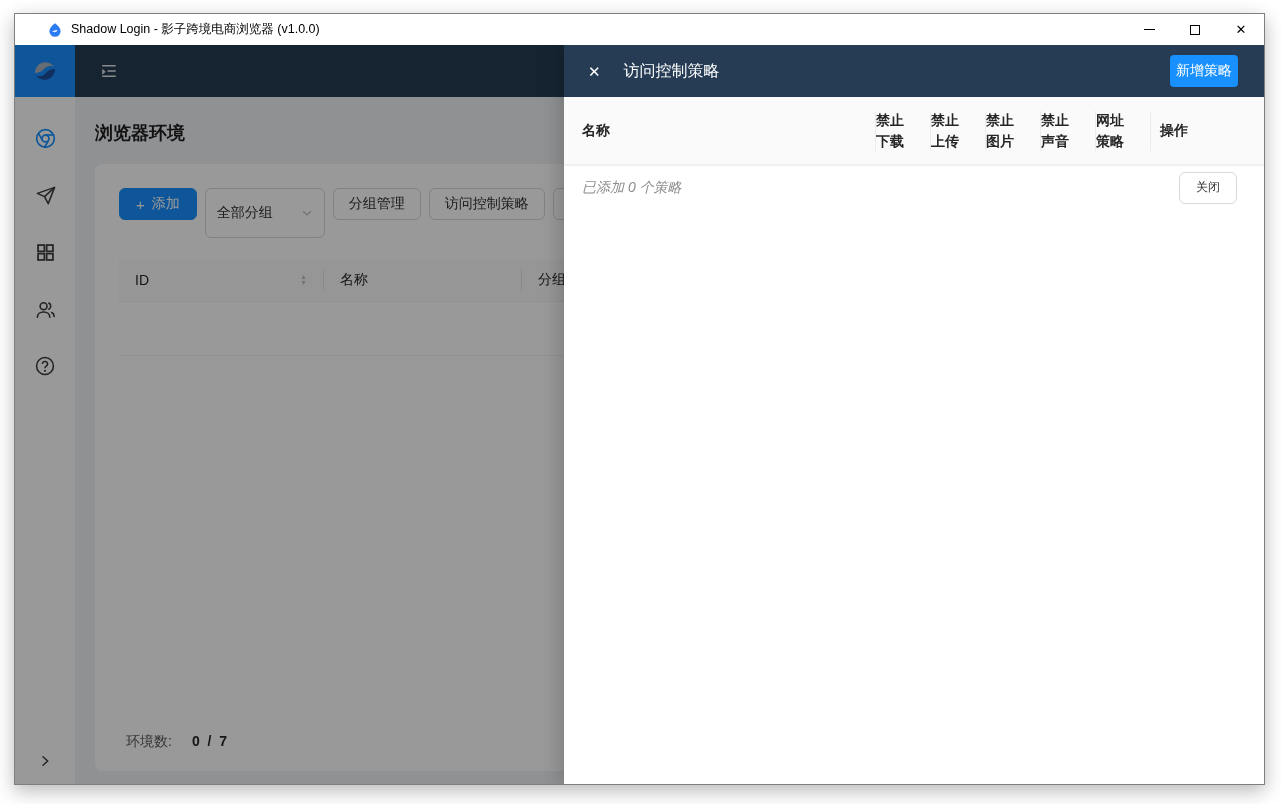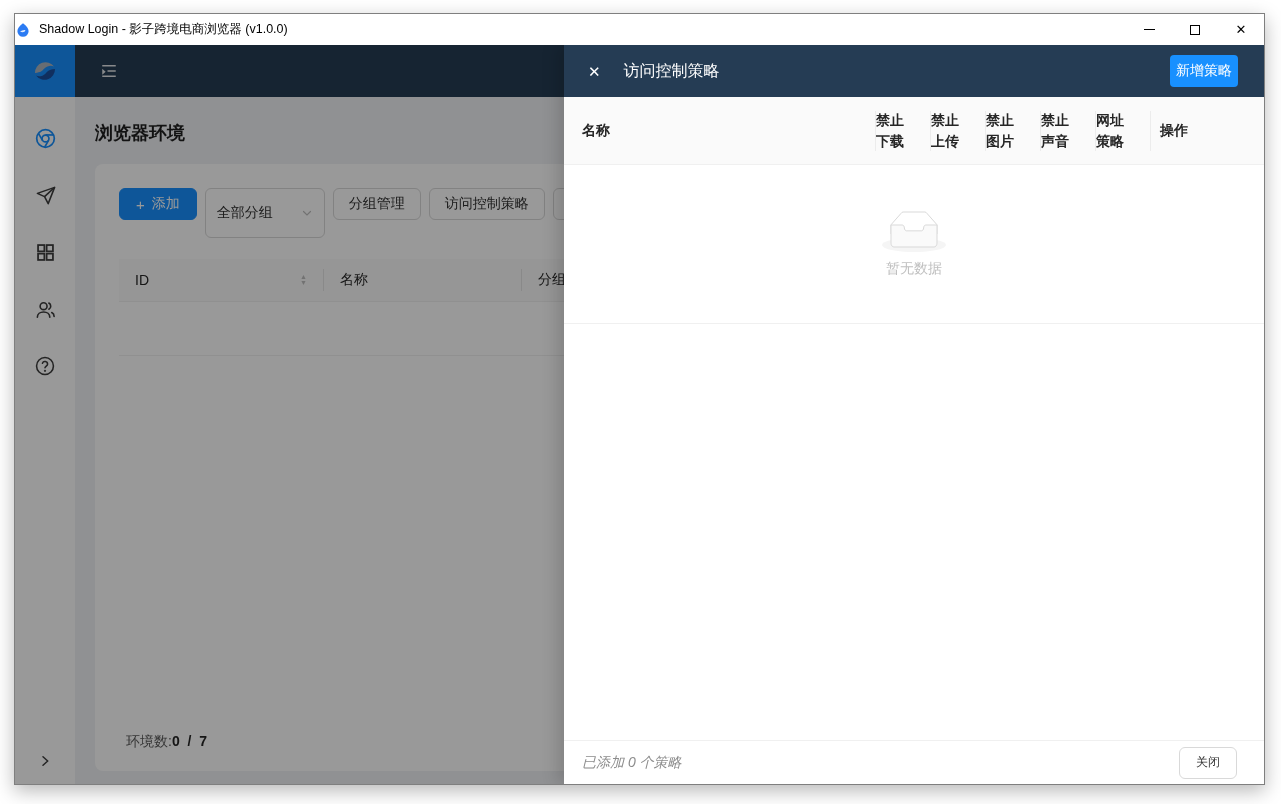--- a/index.html
+++ b/index.html
@@ -4,21 +4,21 @@
 <style>
   * { margin:0; padding:0; box-sizing:border-box; }
   html,body { width:1281px; height:804px; font-family:"Liberation Sans","DejaVu Sans",sans-serif; background:#ffffff; overflow:hidden; }
 
   
   .window { position:absolute; left:14px; top:13px; width:1251px; height:772px;
             background:#fff; border:1px solid #7f7f7f; box-shadow:0 6px 18px rgba(0,0,0,0.28); }
 
   
   .titlebar { position:absolute; left:0; top:0; right:0; height:31px; background:#fff;
-              display:flex; align-items:center; padding-left:0; }
+              display:flex; align-items:center; padding-left:32px; }
   .titlebar .app-logo { width:16px; height:16px; margin-right:8px; flex:none; }
   .titlebar .title-text { font-size:12.5px; color:#000; }
   .win-controls { position:absolute; right:0; top:0; height:31px; display:flex; }
   .win-btn { width:46px; height:31px; display:flex; align-items:center; justify-content:center;
              font-size:12px; color:#000; cursor:default; }
   .win-btn .min-glyph { display:block; width:11px; height:1px; background:#000; }
   .win-btn .max-glyph { display:block; width:10px; height:10px; border:1px solid #000; }
   .win-btn.close { font-size:13px; }
 
   
@@ -57,21 +57,21 @@
 
   .m-thead { margin-top:21px; height:43px; background:#fafafa; border-bottom:1px solid #f0f0f0;
              display:flex; align-items:center; font-size:14px; font-weight:500; color:#262626; }
   .m-th { display:flex; align-items:center; height:100%; padding:0 16px; position:relative; }
   .m-th.id { width:204px; } .m-th.name { width:197px; } .m-th.group { flex:1; }
   .m-th .sorters { margin-left:auto; display:flex; flex-direction:column; line-height:6px;
                    font-size:7px; color:#bfbfbf; }
   .col-sep { width:1px; height:22px; background:#e4e4e4; flex:none; }
   .m-empty-row { height:54px; border-bottom:1px solid #f0f0f0; }
   .card-footer { position:absolute; left:31px; bottom:20px; font-size:14px; color:#595959; }
-  .card-footer b { color:#262626; margin-left:0; letter-spacing:2px; }
+  .card-footer b { color:#262626; margin-left:20px; letter-spacing:2px; }
 
   
   .mask { position:absolute; left:0; top:0; width:549px; bottom:0; background:rgba(0,0,0,0.40); z-index:5; }
 
   
   .drawer { position:absolute; left:549px; top:0; right:0; bottom:0; background:#fff; z-index:6;
             box-shadow:-6px 0 16px rgba(0,0,0,0.16); display:flex; flex-direction:column; }
   .d-header { height:52px; flex:none; background:#253c54; display:flex; align-items:center; padding:0 26px 0 24px; }
   .d-close { color:#fff; font-size:15px; cursor:pointer; margin-right:23px; line-height:1; }
   .d-title { color:#fff; font-size:16px; }
@@ -259,34 +259,20 @@
         </div>
         <span class="d-sep"></span>
         <div class="d-th-sm">
           <div>网址</div>
             <div>策略</div>
         </div>
         <span class="d-sep"></span>
         <div class="d-th-op">操作</div>
       </div>
 
-      <div class="d-body">
-        <div class="d-empty">
-          <svg width="64" height="41" viewBox="0 0 64 41">
-            <g transform="translate(0 1)" fill="none" fill-rule="evenodd">
-              <ellipse fill="#f5f5f5" cx="32" cy="33" rx="32" ry="7"></ellipse>
-              <g fill-rule="nonzero" stroke="#d9d9d9">
-                <path d="M55 12.76L44.854 1.258C44.367.474 43.656 0 42.907 0H21.093c-.749 0-1.46.474-1.947 1.257L9 12.761V22h46v-9.24z"></path>
-                <path d="M41.613 15.931c0-1.605.994-2.93 2.227-2.931H55v18.137C55 33.26 53.68 35 52.05 35h-40.1C10.32 35 9 33.259 9 31.137V13h11.16c1.233 0 2.227 1.323 2.227 2.928v.022c0 1.605 1.005 2.901 2.237 2.901h14.752c1.232 0 2.237-1.308 2.237-2.913v-.007z" fill="#fafafa"></path>
-              </g>
-            </g>
-          </svg>
-          <div class="d-empty-text">暂无数据</div>
-        </div>
-      </div>
 
       <div class="d-footer">
         <span class="d-footer-text">已添加 0 个策略</span>
         <button class="d-close-btn">关闭</button>
       </div>
     </div>
 
   </div>
 </div>
 

